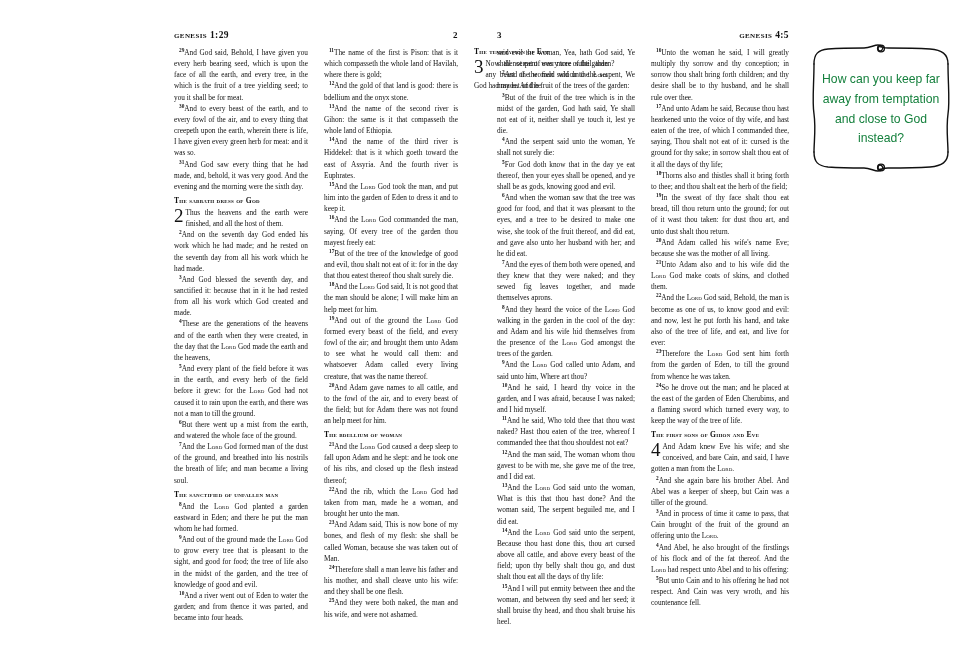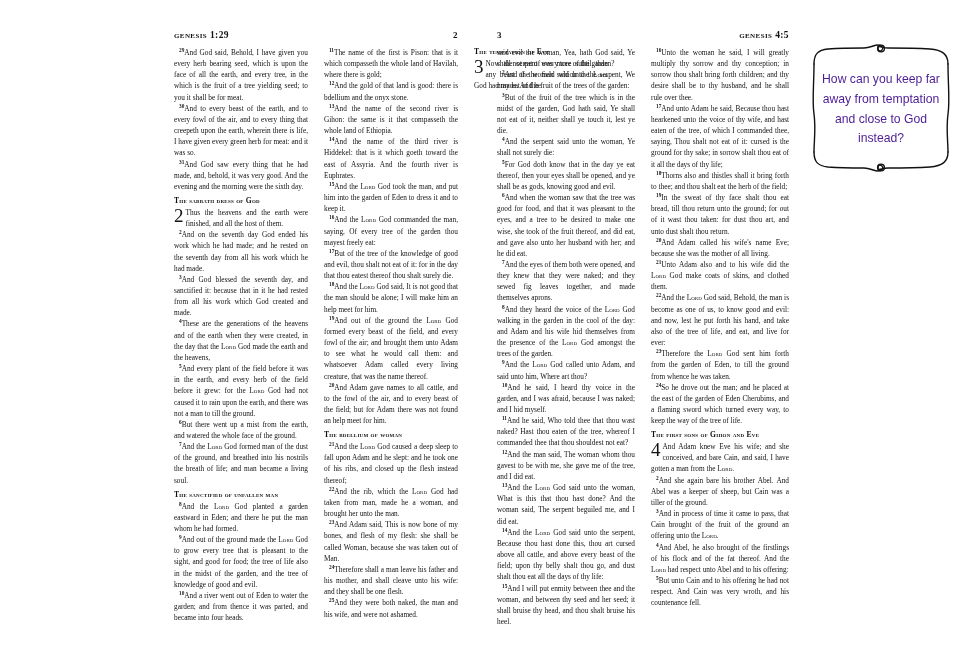--- a/index.html
+++ b/index.html
@@ -96,21 +96,21 @@
     width:138px; height:128px;
   }
   .note svg{ position:absolute; inset:0; }
   .note-text{
     position:absolute;
     left:10px; right:10px; top:26px;
     text-align:center;
     font-family:"Liberation Sans", sans-serif;
     font-size:12.2px;
     line-height:1.62;
-    color:#4c1d95;
+    color:#15803d;
   }
 </style>
 </head>
 <body>
 
 <div class="page">
 
   <div class="leaf leaf-left">
     <div class="leaf-head">
       <span class="folio">2</span>

